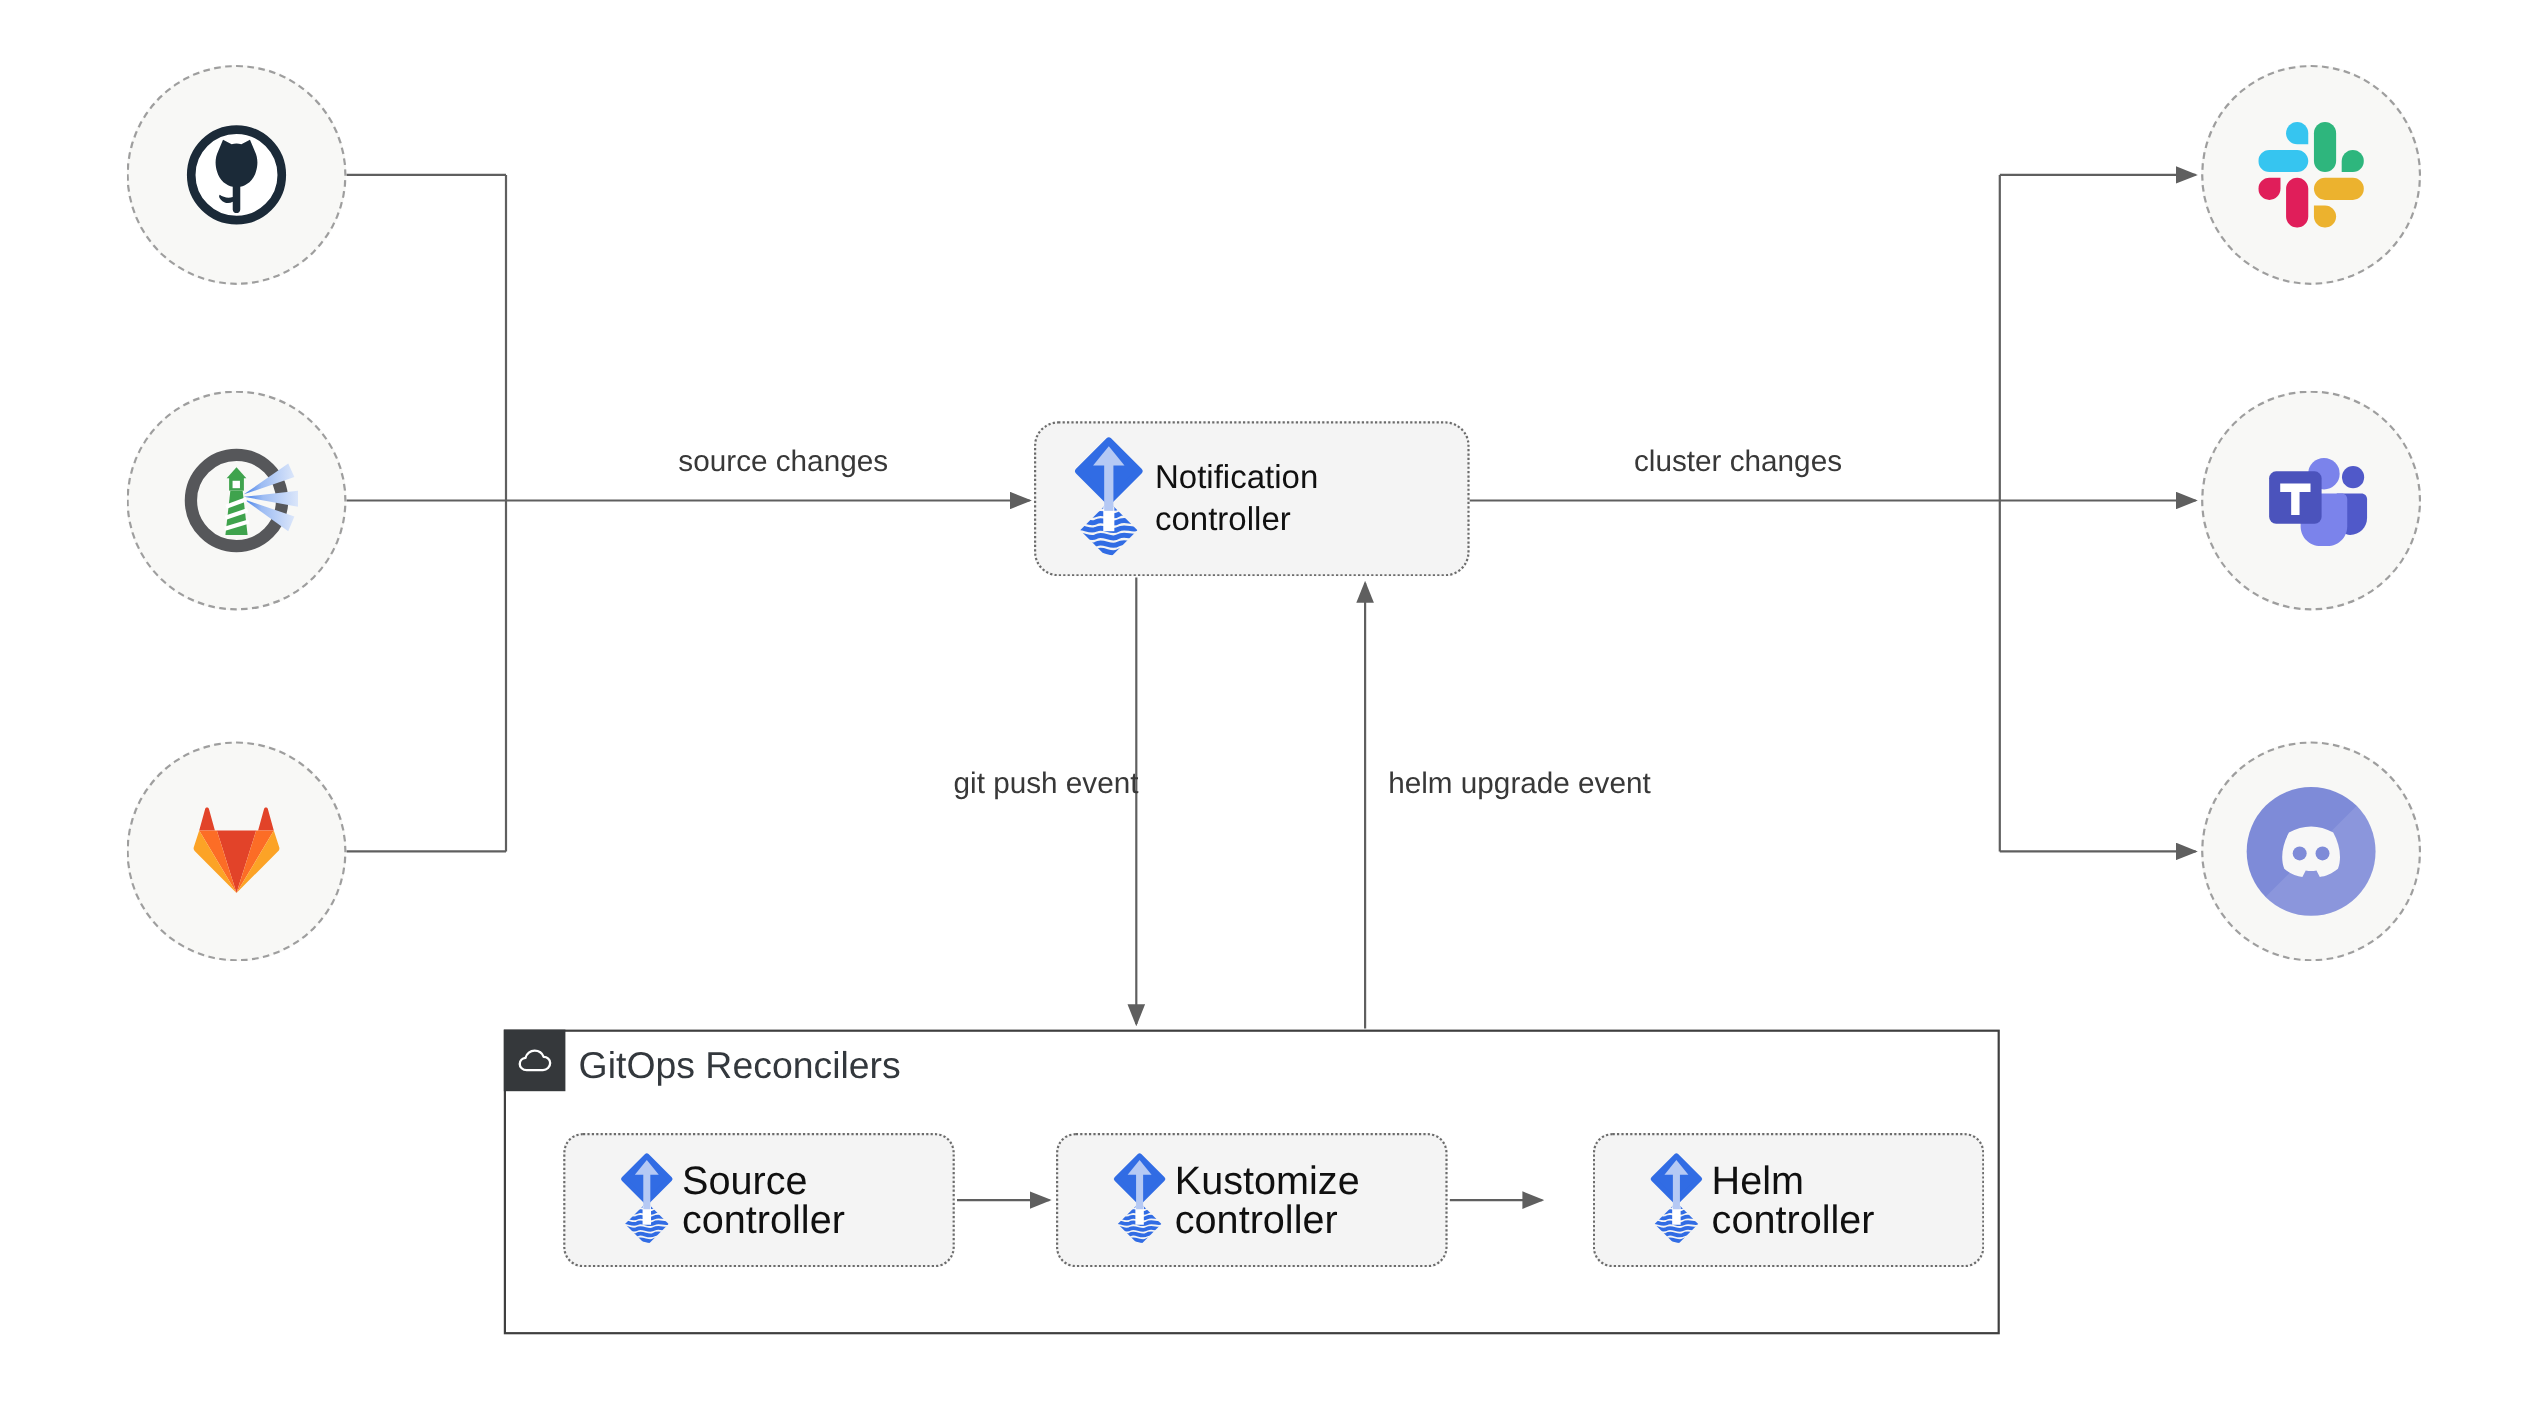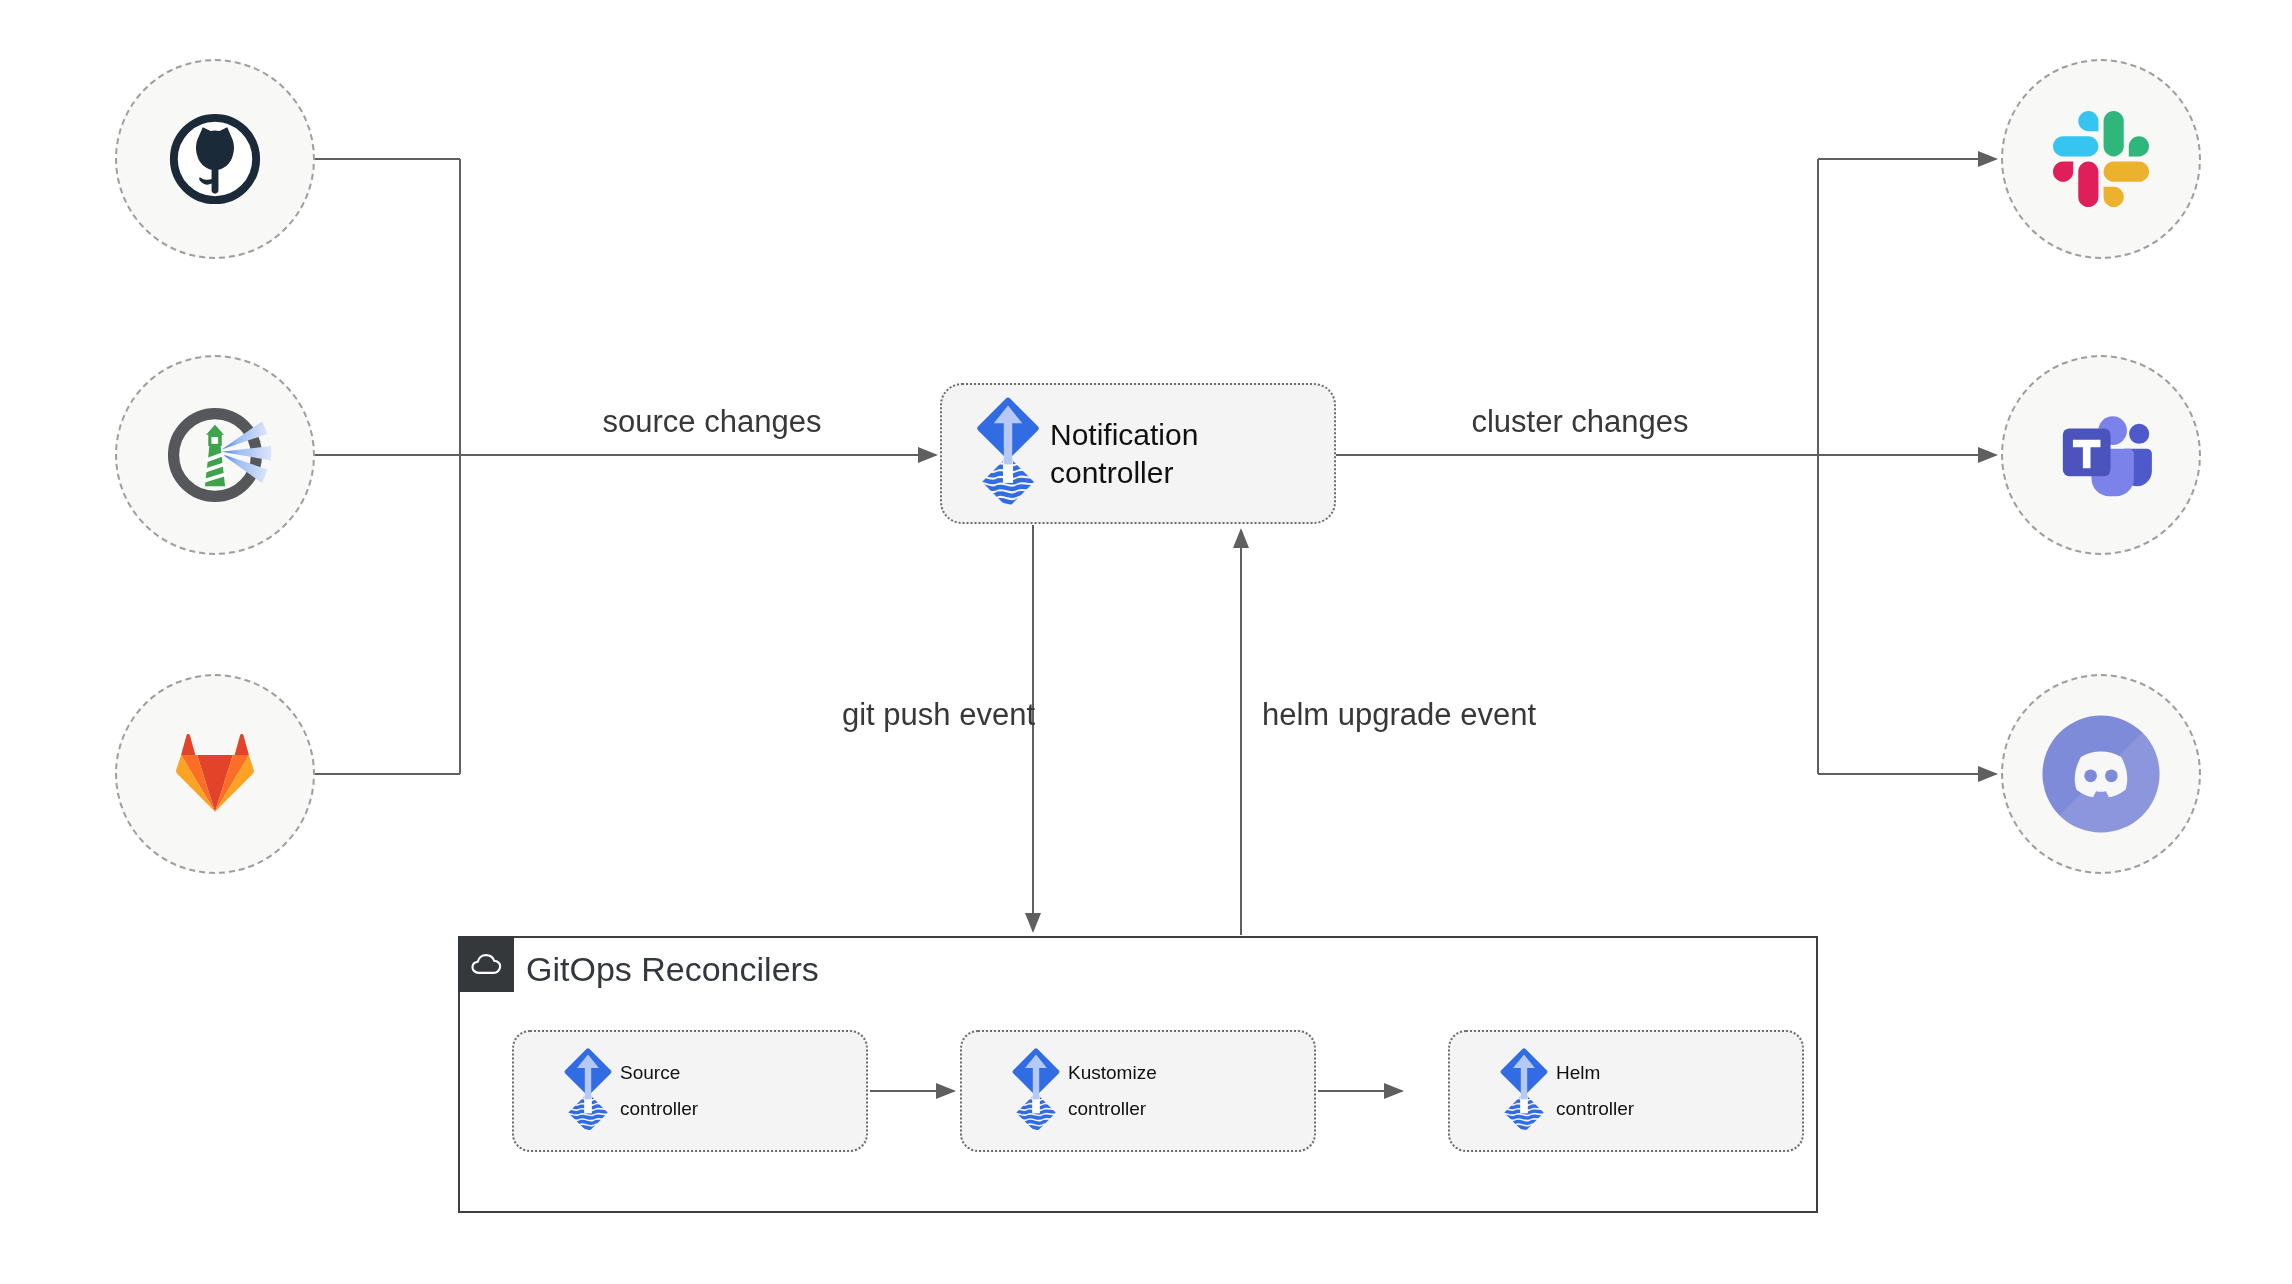--- a/index.html
+++ b/index.html
@@ -20,40 +20,40 @@
     position:absolute;background:#f4f4f4;border:2px dotted #6b6b6b;border-radius:18px;
     box-sizing:border-box;display:flex;align-items:center;
   }
   .ctrl-box .label{
     flex:1;color:#101010;font-weight:400;
   }
   .box-notification{left:940px;top:383px;width:396px;height:141px;border-radius:22px;}
   .box-notification .label{font-size:30px;line-height:38px;padding-right:6px;}
   .box-notification .flux{margin-left:24px;}
   .box-small{width:356px;height:122px;top:1030px;}
-  .box-small .label{font-size:19px;line-height:36px;padding-right:4px;}
+  .box-small .label{font-size:36px;line-height:36px;padding-right:4px;}
   .box-small .flux{margin-left:42px;}
   .box-source{left:512px;}
   .box-kustomize{left:960px;}
   .box-helm{left:1448px;}
   
   .group{
     position:absolute;left:458px;top:936px;width:1360px;height:277px;
     border:2px solid #3f3f3f;box-sizing:border-box;background:transparent;
   }
   .group-badge{
     position:absolute;left:-2px;top:-2px;width:56px;height:56px;background:#35383b;
     display:flex;align-items:center;justify-content:center;
   }
   .group-title{
     position:absolute;left:66px;top:12px;font-size:34px;color:#33383d;
   }
   
   .edge-label{
-    position:absolute;font-size:31px;color:#383838;white-space:nowrap;
+    position:absolute;font-size:27px;color:#383838;white-space:nowrap;
   }
   .lbl-source{left:520px;top:404px;width:384px;text-align:center;}
   .lbl-cluster{left:1388px;top:404px;width:384px;text-align:center;}
   .lbl-gitpush{left:705px;top:697px;width:330px;text-align:right;}
   .lbl-helmupg{left:1262px;top:697px;width:306px;text-align:left;}
   .defs-hidden{position:absolute;width:0;height:0;overflow:hidden;}
 </style>
 </head>
 <body>
 

